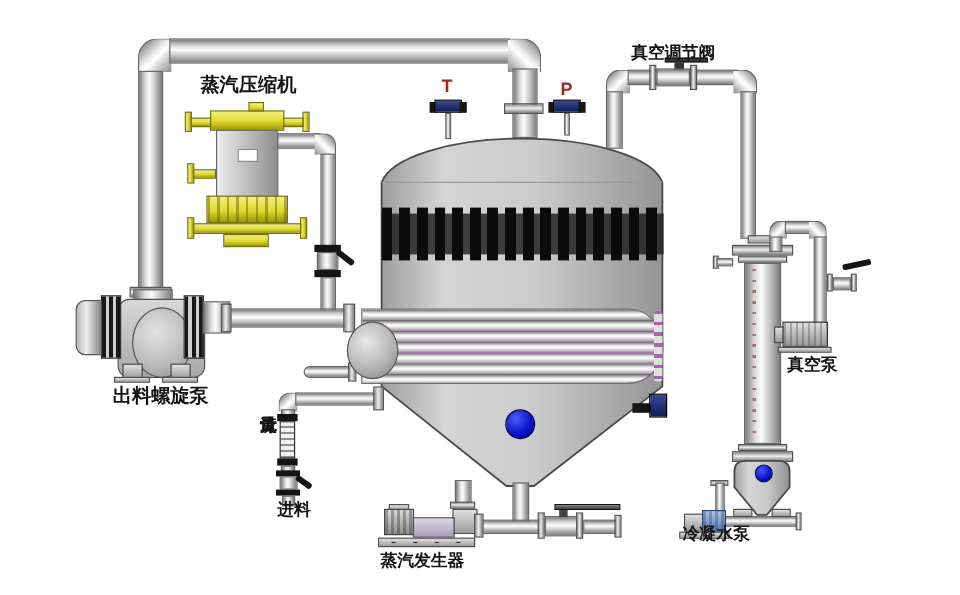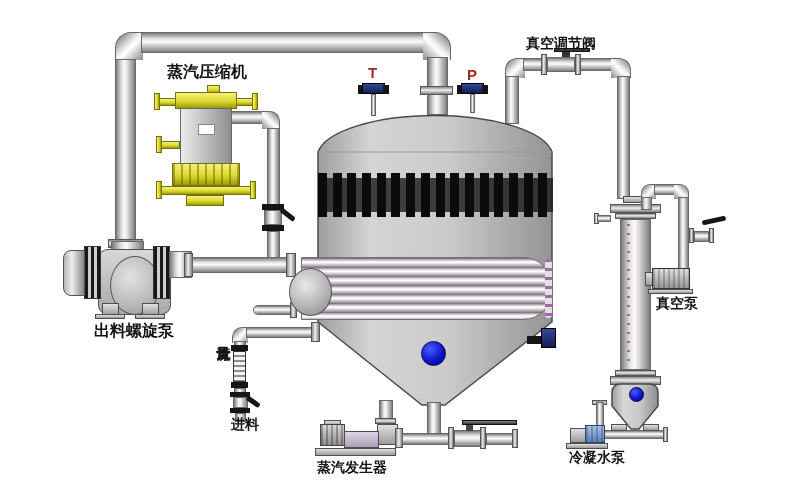--- a/index.html
+++ b/index.html
@@ -205,15 +205,15 @@
   <div class="abs gblock" style="left:645px;top:272px;width:9px;height:14px"></div>
   <div class="abs" style="left:652px;top:268px;width:38px;height:21px;border:1px solid #333;background:repeating-linear-gradient(90deg,rgba(60,60,60,.3) 0 2px,transparent 2px 5px),linear-gradient(180deg,#dedede,#969696)"></div>
   <div class="abs gblock" style="left:648px;top:289px;width:45px;height:5px"></div>
   <div class="abs lbl" style="left:656px;top:295px">真空泵</div>
 
   <div class="abs flh" style="left:592px;top:400px;width:15px;height:5px"></div>
   <div class="abs pv" style="left:596px;top:402px;width:8px;height:25px"></div>
   <div class="abs gblock" style="left:570px;top:428px;width:16px;height:15px"></div>
   <div class="abs" style="left:585px;top:425px;width:20px;height:18px;border:1px solid #27466e;background:repeating-linear-gradient(90deg,rgba(20,40,80,.28) 0 2px,transparent 2px 5px),linear-gradient(180deg,#a9c2e4,#5c82b8)"></div>
   <div class="abs gblock" style="left:566px;top:443px;width:42px;height:6px"></div>
-  <div class="abs lbl" style="left:569px;top:449px">冷凝水泵</div>
+  <div class="abs lbl" style="left:569px;top:436px">冷凝水泵</div>
 
 </div>
 
 </body></html>

